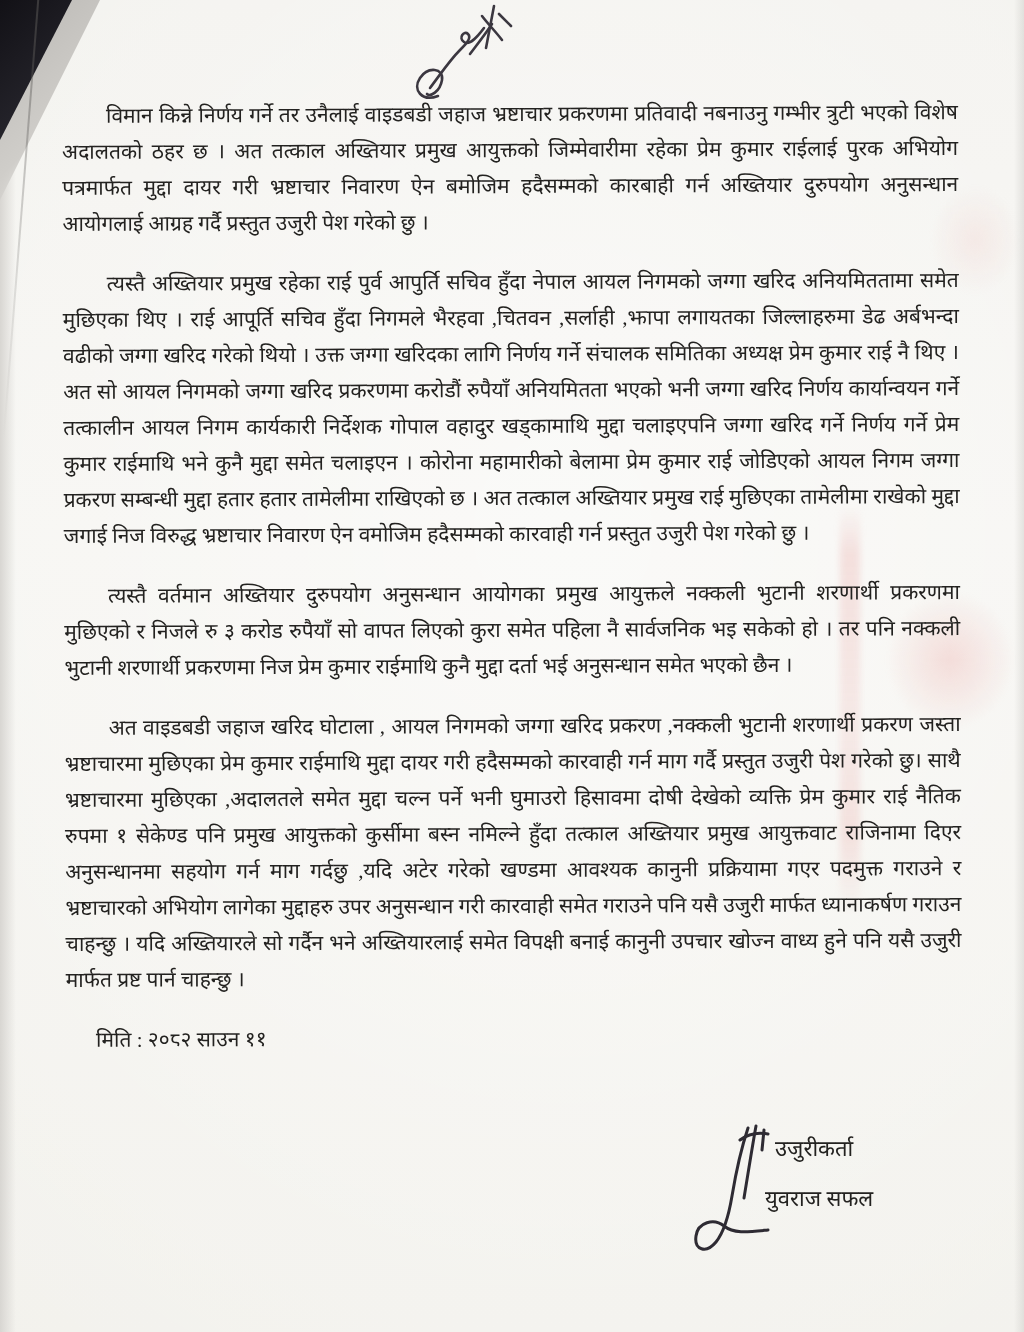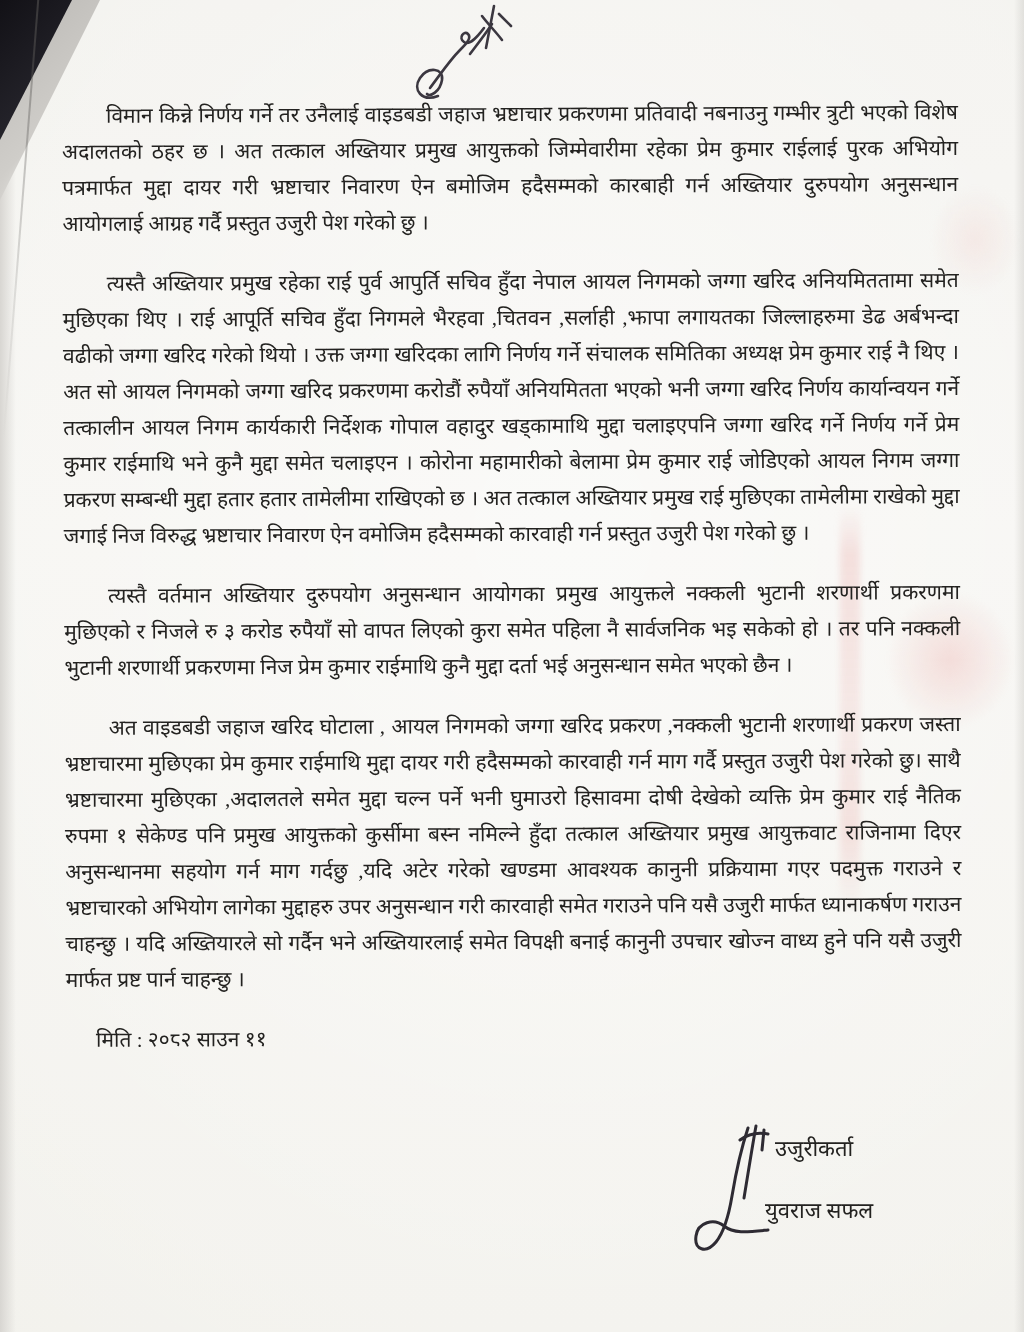--- a/index.html
+++ b/index.html
@@ -111,21 +111,21 @@
     position: absolute;
     left: 30px; top: 2px;
   }
   .sig-role {
     position: absolute;
     left: 115px; top: 14px;
     font-size: 22px;
   }
   .sig-name {
     position: absolute;
-    left: 105px; top: 76px;
+    left: 105px; top: 64px;
     font-size: 22px;
   }
   .top-mark {
     position: absolute;
     left: 400px; top: 0px;
   }
   .right-edge-shade {
     position: absolute;
     right: 0; top: 0;
     width: 10px; height: 100%;

